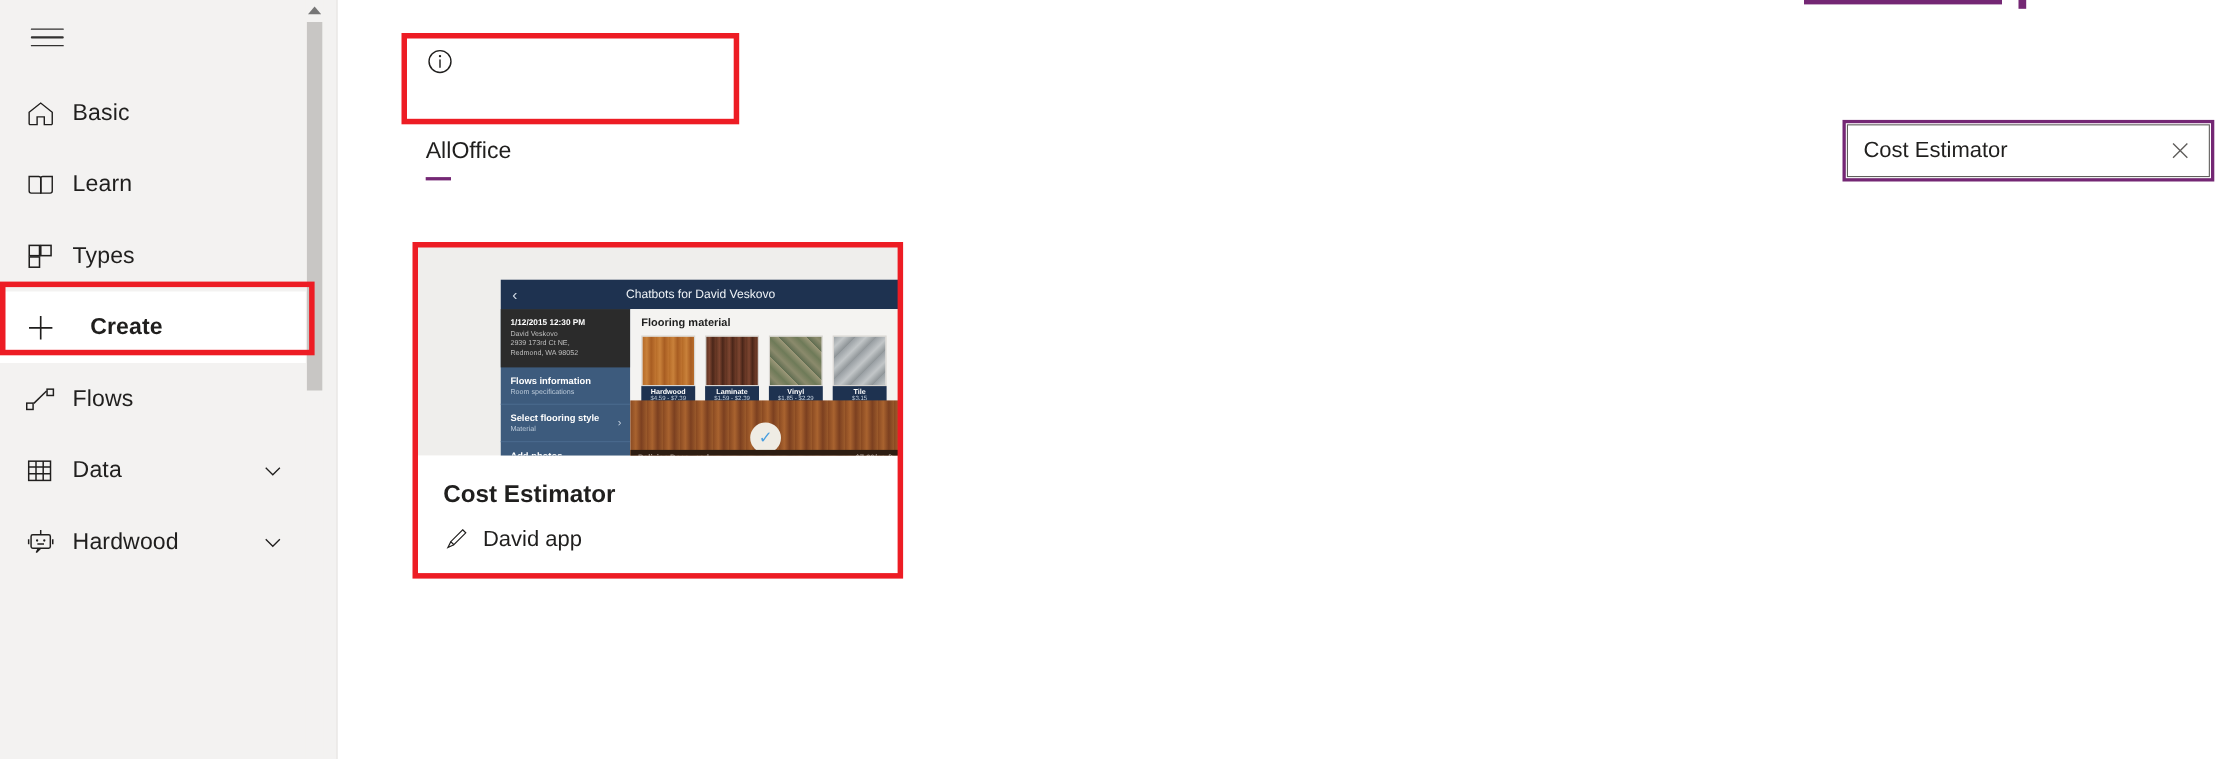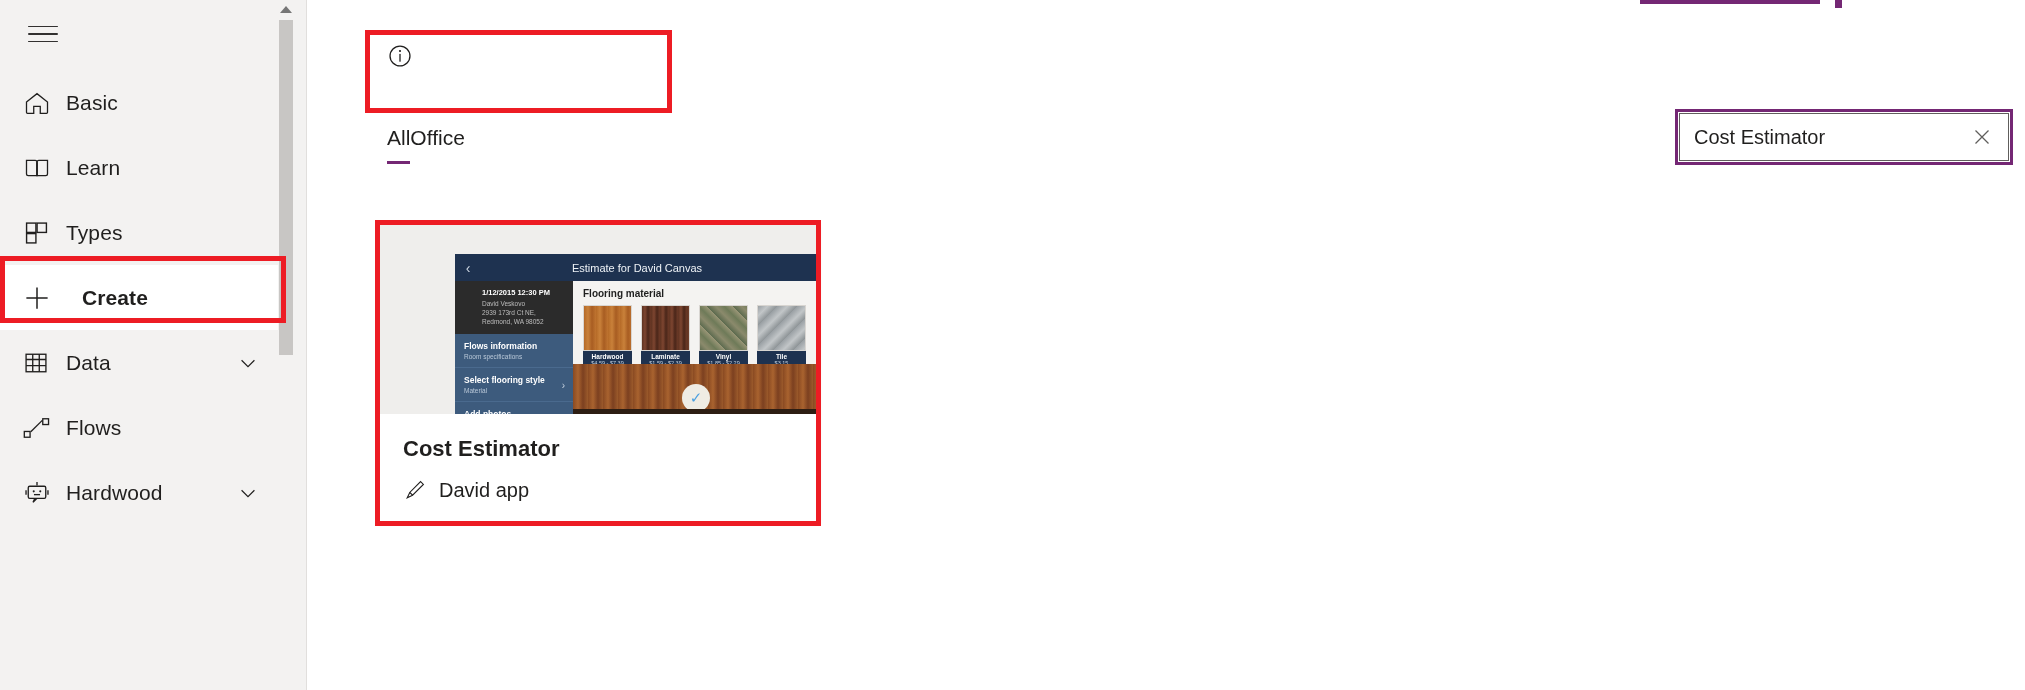--- a/index.html
+++ b/index.html
@@ -150,21 +150,21 @@
     display:flex; align-items:center;
   }
   .mock-back { width:26px; text-align:center; font-size:14px; color:#cfd8e3; }
   .mock-title { flex:1; text-align:center; font-size:11px; color:#eef2f6; padding-right:26px;}
   .mock-left {
     position:absolute; left:0; top:27px; width:118px; bottom:0;
     background:#3d5b7d;
   }
   .mock-meta {
     background:#2b2b2b; color:#d6d6d6;
-    padding:7px 9px 8px 27px;
+    padding:7px 9px 8px 9px;
   }
   .mock-meta .l1 { font-size:7.5px; font-weight:700; color:#ffffff; margin-bottom:3px;}
   .mock-meta .l2 { font-size:6.5px; color:#bdbdbd; line-height:1.35; }
   .mock-row {
     padding:7px 9px; border-bottom:1px solid #4a6a8e; position:relative;
   }
   .mock-row .t { font-size:8.5px; font-weight:700; color:#ffffff; }
   .mock-row .s { font-size:6.5px; color:#b9c8d8; margin-top:2px; }
   .mock-row .arrow { position:absolute; right:8px; top:50%; transform:translateY(-50%); font-size:10px; color:#c3d0de;}
   .mock-right {
@@ -282,42 +282,42 @@
         <span class="ico">
           <svg width="30" height="30" viewBox="0 0 24 24" fill="none" stroke="currentColor" stroke-width="1.2">
             <path d="M12 3.5v17M3.5 12h17"></path>
           </svg>
         </span>
         <span class="lbl">Create</span>
       </div>
 
       <div class="navitem">
         <span class="ico">
+          <svg width="30" height="26" viewBox="0 0 26 22" fill="none" stroke="currentColor" stroke-width="1.15">
+            <rect x="2" y="14" width="5" height="5"></rect>
+            <rect x="18" y="3" width="5" height="5"></rect>
+            <path d="M7.6 14.2 17.6 4.4"></path>
+          </svg>
+        </span>
+        <span class="lbl">Flows</span>
+      </div>
+
+      <div class="navitem">
+        <span class="ico">
           <svg width="28" height="28" viewBox="0 0 24 24" fill="none" stroke="currentColor" stroke-width="1.15">
             <rect x="3.5" y="4.5" width="17" height="15"></rect>
             <path d="M3.5 9h17M3.5 14.3h17M9.2 4.5v15M14.8 4.5v15"></path>
           </svg>
         </span>
         <span class="lbl">Data</span>
         <span class="chev">
           <svg width="22" height="22" viewBox="0 0 24 24" fill="none" stroke="currentColor" stroke-width="1.3">
             <path d="M5 9l7 7 7-7"></path>
           </svg>
         </span>
-      </div>
-
-      <div class="navitem">
-        <span class="ico">
-          <svg width="30" height="26" viewBox="0 0 26 22" fill="none" stroke="currentColor" stroke-width="1.15">
-            <rect x="2" y="14" width="5" height="5"></rect>
-            <rect x="18" y="3" width="5" height="5"></rect>
-            <path d="M7.6 14.2 17.6 4.4"></path>
-          </svg>
-        </span>
-        <span class="lbl">Flows</span>
       </div>
 
       <div class="navitem">
         <span class="ico">
           <svg width="30" height="28" viewBox="0 0 24 24" fill="none" stroke="currentColor" stroke-width="1.15">
             <path d="M12 2.5v3"></path>
             <rect x="4.5" y="6.2" width="15" height="10.4" rx="1.3"></rect>
             <circle cx="9.2" cy="10.6" r=".9" fill="currentColor" stroke="none"></circle>
             <circle cx="14.8" cy="10.6" r=".9" fill="currentColor" stroke="none"></circle>
             <path d="M9.4 13.4h5.2"></path>
@@ -373,21 +373,21 @@
         </svg>
       </span>
     </div>
 
     <div class="card">
       <div class="card-thumb">
         <div class="mock">
 
           <div class="mock-topbar">
             <span class="mock-back">‹</span>
-            <span class="mock-title">Estimate for David Canvas</span>
+            <span class="mock-title">Chatbots for David Veskovo</span>
           </div>
 
           <div class="mock-left">
             <div class="mock-meta">
               <div class="l1">1/12/2015 12:30 PM</div>
               <div class="l2">David Veskovo</div>
               <div class="l2">2939 173rd Ct NE,</div>
               <div class="l2">Redmond, WA 98052</div>
             </div>
             <div class="mock-row">

